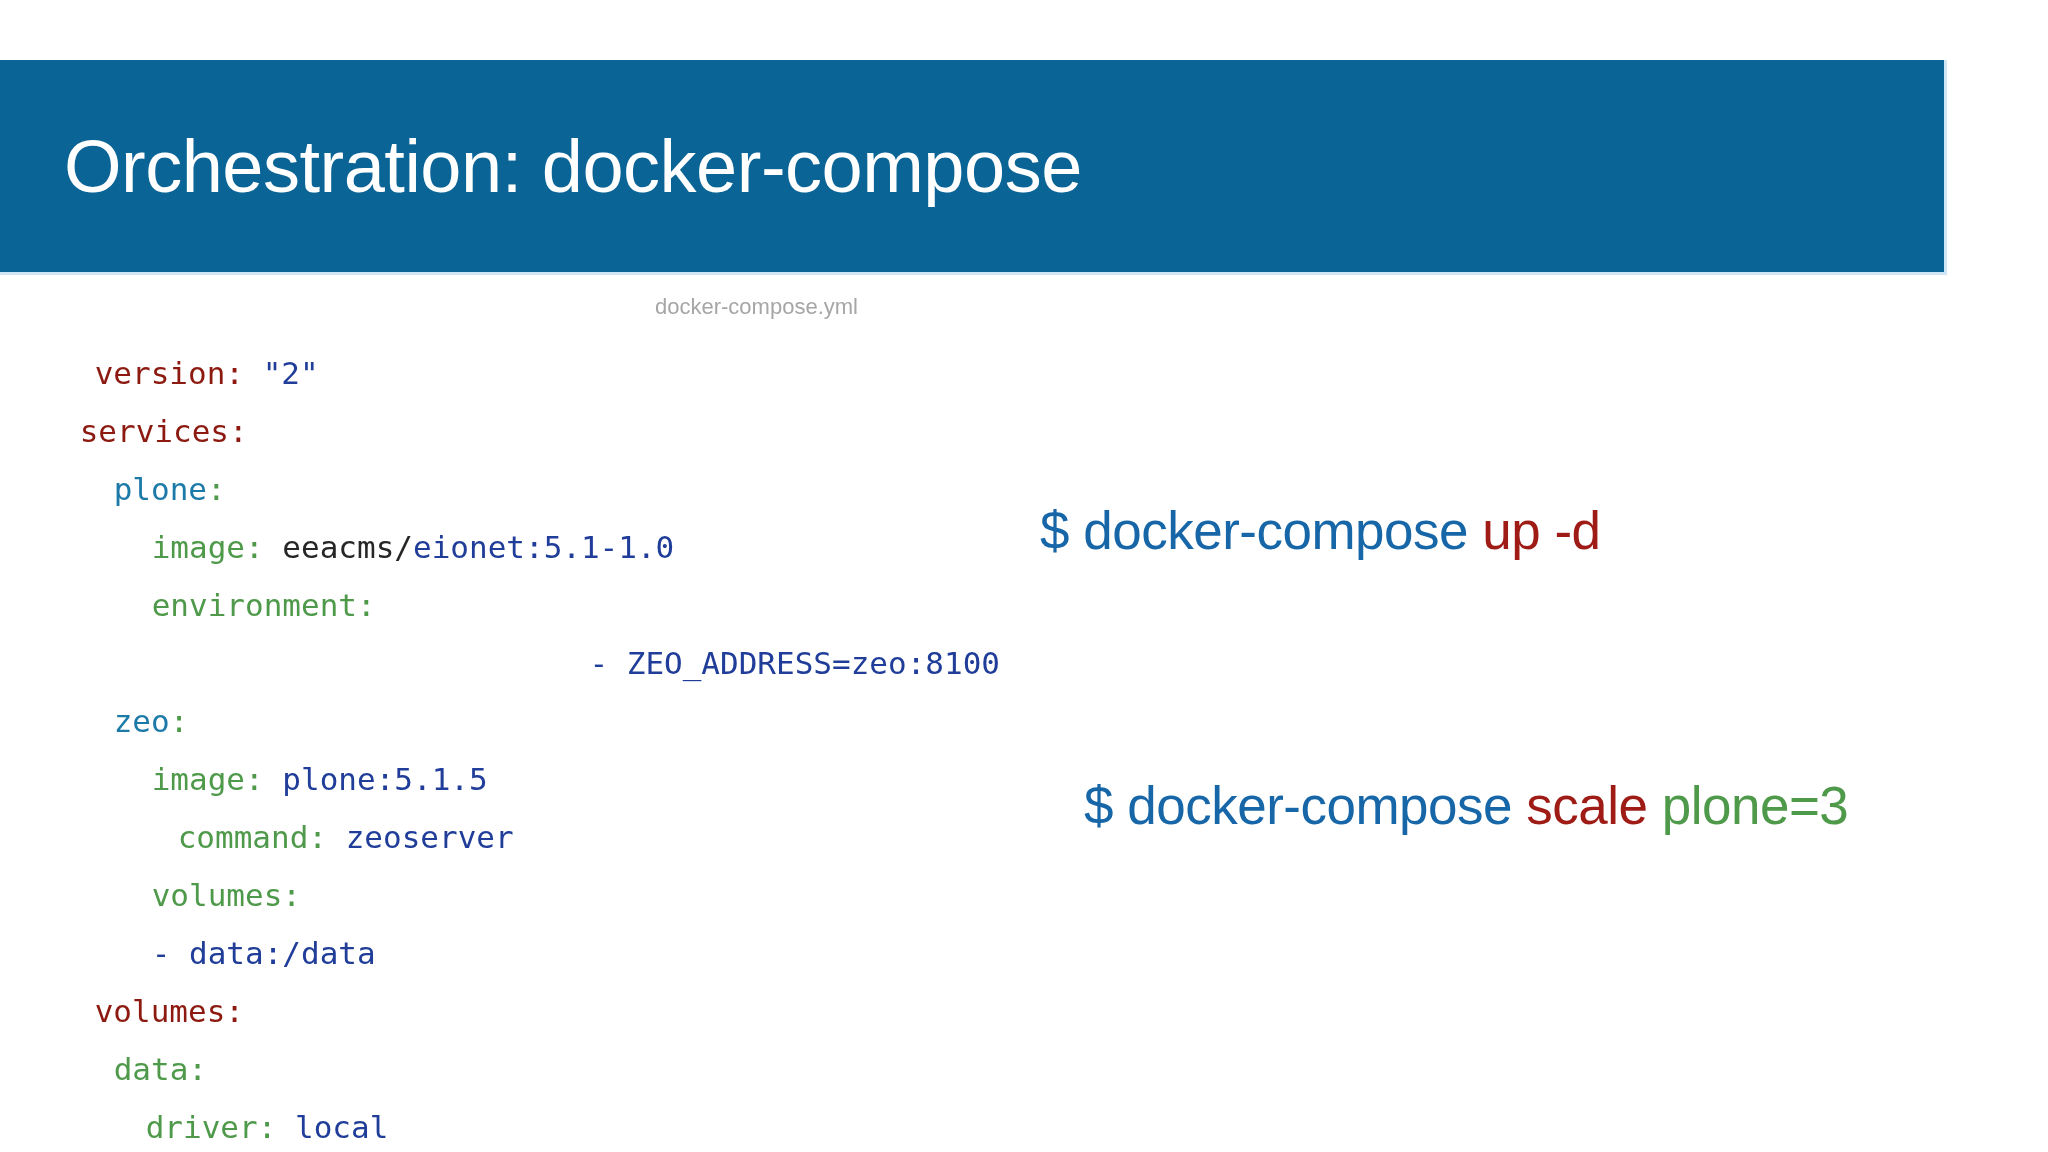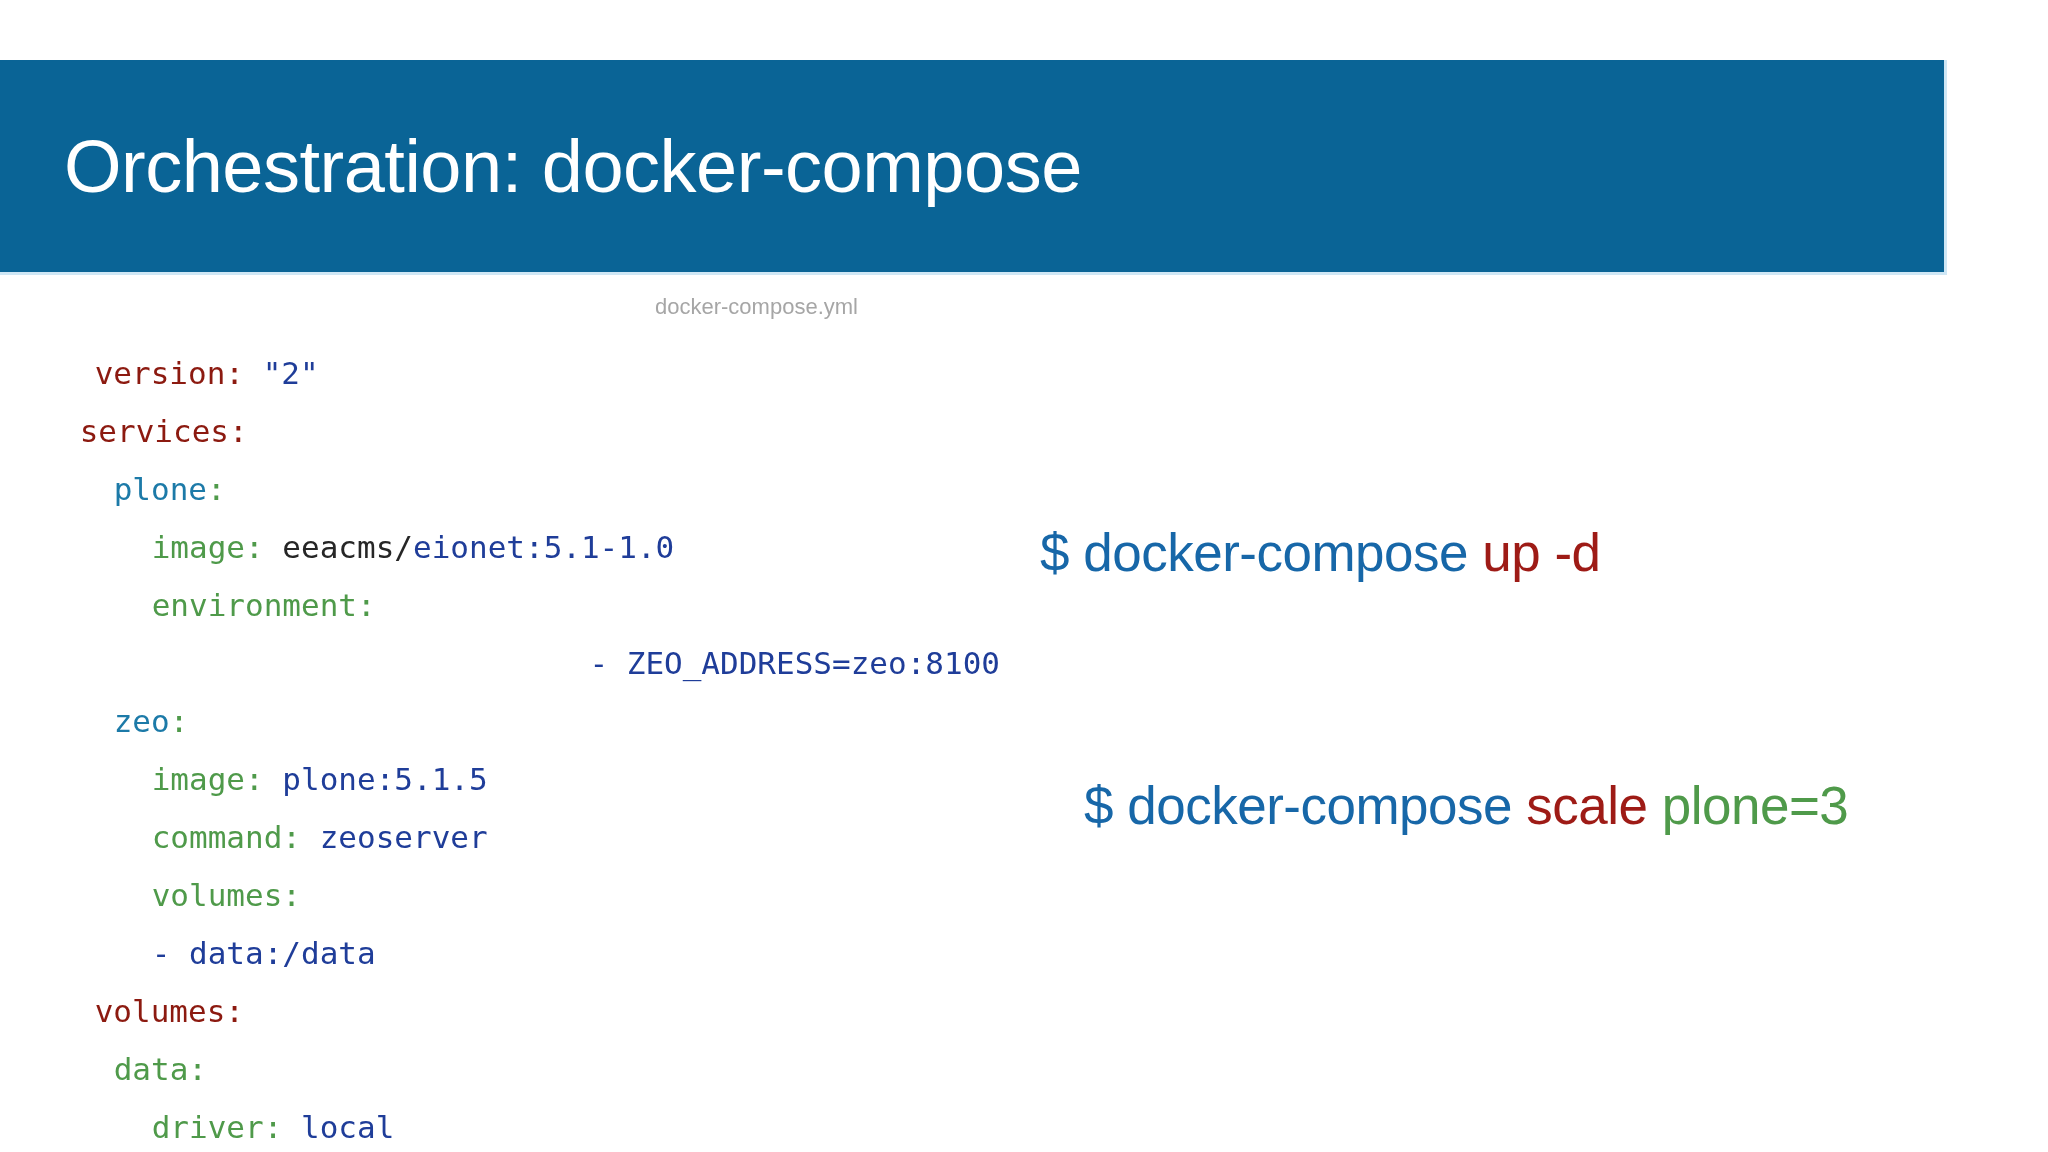--- a/index.html
+++ b/index.html
@@ -78,21 +78,21 @@
   }
 
   
   .shell-cmd {
     position: absolute;
     font-family: "Liberation Sans", sans-serif;
     font-size: 53px;
     white-space: nowrap;
     letter-spacing: -0.5px;
   }
-  #cmd-up    { left: 1040px; top: 522px; }
+  #cmd-up    { left: 1040px; top: 500px; }
   #cmd-scale { left: 1084px; top: 775px; }
 
   .cmd-base  { color: #1767a8; }
   .cmd-verb  { color: #9e1b16; }
   .cmd-arg   { color: #4f9a4a; }
 </style>
 </head>
 <body>
 
 <div class="title-banner">
@@ -128,41 +128,41 @@
   </div>
 
   <div class="code-line" style="padding-left:39px;">
     <span class="tok-svcname">zeo</span><span class="tok-punct">:</span>
   </div>
 
   <div class="code-line" style="padding-left:77px;">
     <span class="tok-key">image</span><span class="tok-punct">:</span><span> </span><span class="tok-val">plone:5.1.5</span>
   </div>
 
-  <div class="code-line" style="padding-left:77px;">
+  <div class="code-line" style="padding-left:103px;">
     <span class="tok-key">command</span><span class="tok-punct">:</span><span> </span><span class="tok-val">zeoserver</span>
   </div>
 
   <div class="code-line" style="padding-left:77px;">
     <span class="tok-key">volumes</span><span class="tok-punct">:</span>
   </div>
 
   <div class="code-line" style="padding-left:77px;">
     <span class="tok-val">- data:/data</span>
   </div>
 
   <div class="code-line" style="padding-left:20px;">
     <span class="tok-toplevel">volumes</span><span class="tok-punct-red">:</span>
   </div>
 
   <div class="code-line" style="padding-left:39px;">
     <span class="tok-key">data</span><span class="tok-punct">:</span>
   </div>
 
-  <div class="code-line" style="padding-left:77px;">
+  <div class="code-line" style="padding-left:45px;margin-left:26px;">
     <span class="tok-key">driver</span><span class="tok-punct">:</span><span> </span><span class="tok-val">local</span>
   </div>
 
 </div>
 
 <div class="shell-cmd" id="cmd-up">
   <span class="cmd-base">$</span><span> </span><span class="cmd-base">docker-compose</span><span> </span><span class="cmd-verb">up</span><span> </span><span class="cmd-verb">-d</span>
 </div>
 
 <div class="shell-cmd" id="cmd-scale">

